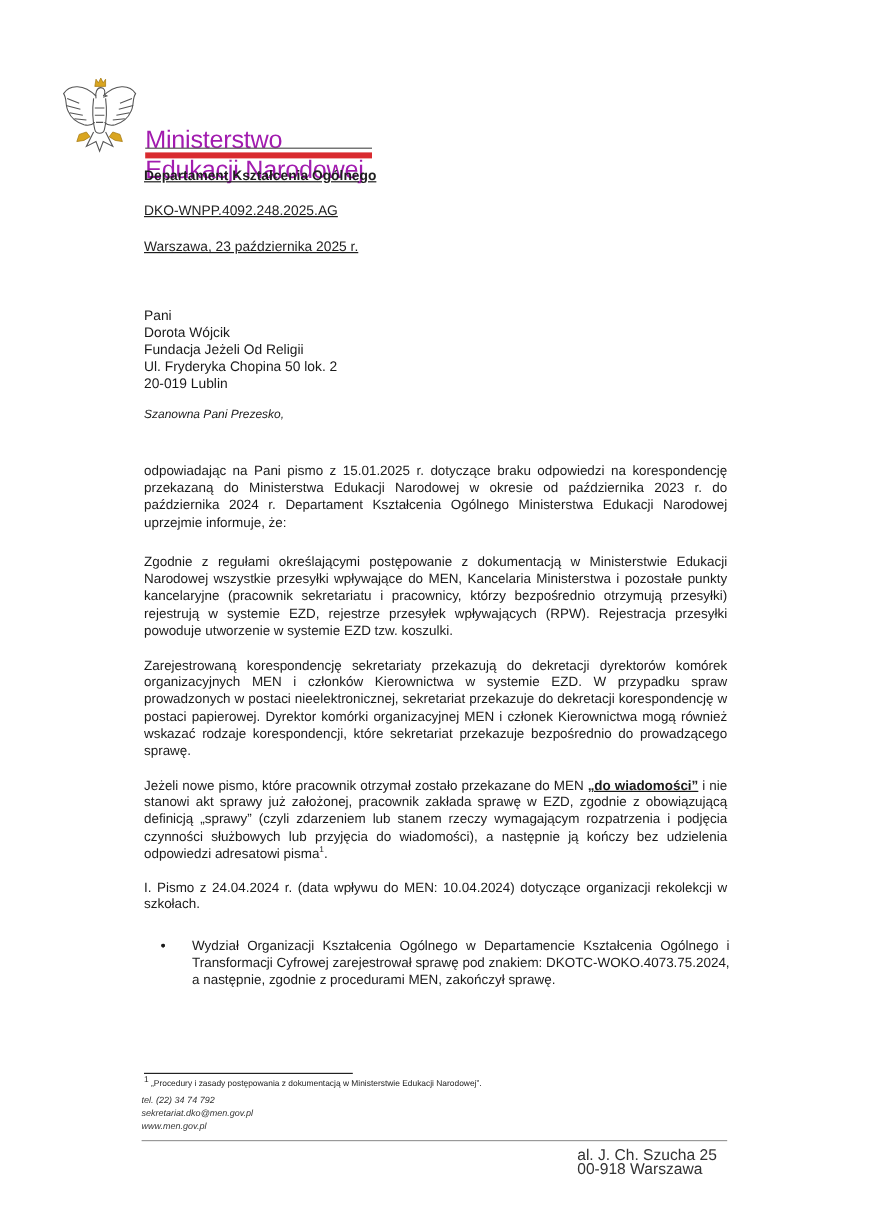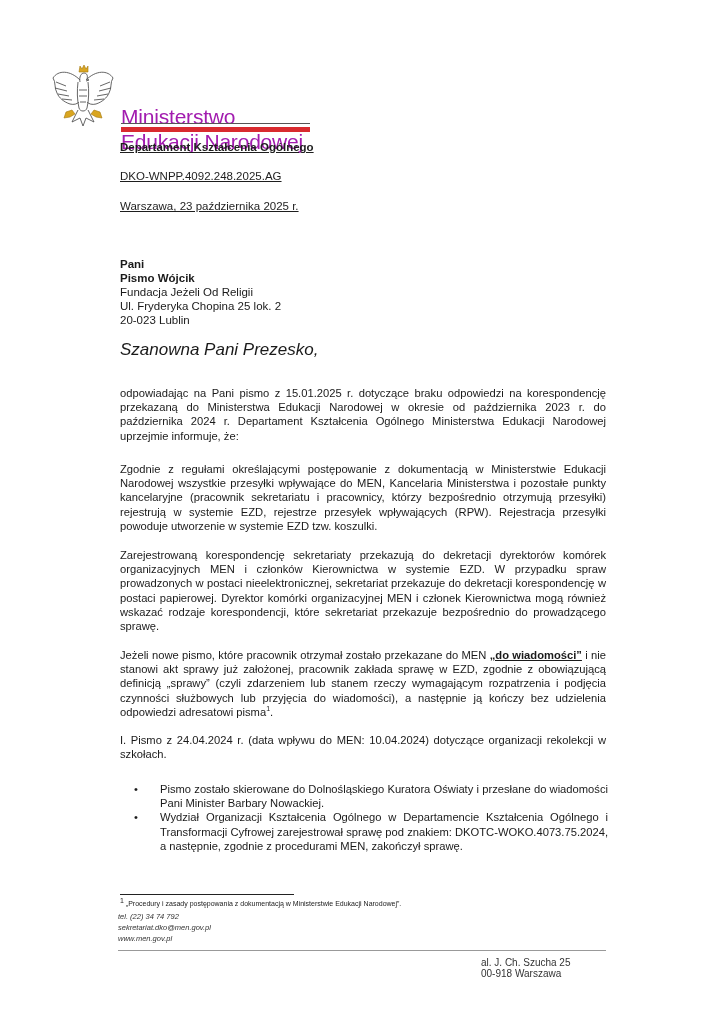--- a/index.html
+++ b/index.html
@@ -5,32 +5,32 @@
   html, body { margin: 0; padding: 0; background: #ffffff; }
   body { width: 724px; height: 1024px; position: relative; overflow: hidden;
          font-family: "Liberation Sans", "DejaVu Sans", sans-serif; color: #1a1a1a; }
   .abs { position: absolute; }
   .emblem { left: 50px; top: 60px; width: 66px; height: 72px; }
   .brand { left: 121px; top: 66px; font-size: 21px; line-height: 25px; color: #a21caf; letter-spacing: -0.2px; margin-top: 38px; }
   .rule-thin { left: 121px; top: 123px; width: 189px; height: 1px; background: #555; }
   .rule-red { left: 121px; top: 127px; width: 189px; height: 5px; background: #d92b2f; }
   .meta { left: 120px; font-size: 11.5px; color: #1e1e1e; text-decoration: underline; }
   .addr { left: 120px; top: 257px; font-size: 11.5px; line-height: 14px; }
-  .addr .b { font-weight: bold; }
-  .greet { left: 120px; top: 340px; font-size: 17px; font-style: italic; }
+  .addr .b { font-weight: normal; }
+  .greet { left: 120px; top: 340px; font-size: 10px; font-style: italic; }
   .para { left: 120px; width: 486px; font-size: 11.2px; line-height: 14.2px; text-align: justify; }
   .para u { font-weight: bold; margin-top: 40px; }
   .bullets { left: 120px; width: 488px; top: 782px; font-size: 11.2px; line-height: 14.2px; margin: 0; padding: 0; list-style: none; }
   .bullets li { position: relative; padding-left: 40px; text-align: justify; }
   .bullets li .dot { position: absolute; left: 14px; top: 0; }
   .fn-rule { left: 120px; top: 894px; width: 174px; height: 1px; background: #222; }
   .fn { left: 120px; top: 900px; font-size: 7px; color: #222; }
   .foot-rule { left: 118px; top: 950px; width: 488px; height: 1px; background: #999; }
   .foot-left { left: 118px; top: 911px; font-size: 7.5px; line-height: 11px; color: #333; font-style: italic; }
-  .foot-right { left: 481px; top: 957px; font-size: 10px; line-height: 11px; color: #333; }
+  .foot-right { left: 481px; top: 957px; font-size: 13px; line-height: 11px; color: #333; }
   sup { font-size: 7px; line-height: 0; }
 </style>
 </head>
 <body>
 
 <div class="abs emblem">
   <svg width="66" height="72" viewBox="0 0 66 72">
     <g fill="none" stroke="#555" stroke-width="0.9">
 
       <path d="M30 20 C20 10,8 10,3 18 C6 22,4 28,7 33 C9 38,14 42,20 44 C24 45,27 44,29 42"></path>
@@ -59,40 +59,39 @@
 </div>
 <div class="abs rule-thin"></div>
 <div class="abs rule-red"></div>
 
 <div class="abs meta" style="top:141px; font-weight:bold;">Departament Kształcenia Ogólnego</div>
 <div class="abs meta" style="top:170px;">DKO-WNPP.4092.248.2025.AG</div>
 <div class="abs meta" style="top:200px;text-align:right;">Warszawa,  23 października 2025 r.</div>
 
 <div class="abs addr">
   <div class="b">Pani</div>
-  <div class="b">Pismo Wójcik</div>
+  <div class="b">Dorota Wójcik</div>
   <div>Fundacja Jeżeli Od Religii</div>
-  <div>Ul. Fryderyka Chopina 25 lok. 2</div>
-  <div>20-023 Lublin</div>
+  <div>Ul. Fryderyka Chopina 50 lok. 2</div>
+  <div>20-019 Lublin</div>
 </div>
 
 <div class="abs greet">Szanowna Pani Prezesko,</div>
 
 <div class="abs para" style="top:386px;">odpowiadając na Pani pismo z 15.01.2025 r. dotyczące braku odpowiedzi na korespondencję przekazaną do Ministerstwa Edukacji Narodowej w okresie od października 2023 r. do października 2024 r. Departament Kształcenia Ogólnego Ministerstwa Edukacji Narodowej uprzejmie informuje, że:</div>
 <div class="abs para" style="top:462px;">Zgodnie z regułami określającymi postępowanie z dokumentacją w Ministerstwie Edukacji Narodowej wszystkie przesyłki wpływające do MEN, Kancelaria Ministerstwa i pozostałe punkty kancelaryjne (pracownik sekretariatu i pracownicy, którzy bezpośrednio otrzymują przesyłki) rejestrują w systemie EZD, rejestrze przesyłek wpływających (RPW). Rejestracja przesyłki powoduje utworzenie w systemie EZD tzw. koszulki.</div>
 <div class="abs para" style="top:548px;">Zarejestrowaną korespondencję sekretariaty przekazują do dekretacji dyrektorów komórek organizacyjnych MEN i członków Kierownictwa w systemie EZD. W przypadku spraw prowadzonych w postaci nieelektronicznej, sekretariat przekazuje do dekretacji korespondencję w postaci papierowej. Dyrektor komórki organizacyjnej MEN i członek Kierownictwa mogą również wskazać rodzaje korespondencji, które sekretariat przekazuje bezpośrednio do prowadzącego sprawę.</div>
 <div class="abs para" style="top:648px;">
   <span>Jeżeli nowe pismo, które pracownik otrzymał zostało przekazane do MEN </span><u>„do wiadomości”</u><span> i nie stanowi akt sprawy już założonej, pracownik zakłada sprawę w EZD, zgodnie z obowiązującą definicją „sprawy” (czyli zdarzeniem lub stanem rzeczy wymagającym rozpatrzenia i podjęcia czynności służbowych lub przyjęcia do wiadomości), a następnie ją kończy bez udzielenia odpowiedzi adresatowi pisma</span><sup>1</sup><span>.</span>
 </div>
 <div class="abs para" style="top:733px;">I. Pismo z 24.04.2024 r. (data wpływu do MEN: 10.04.2024) dotyczące organizacji rekolekcji w szkołach.</div>
 
 <ul class="abs bullets">
   <li>
     <span class="dot">•</span>
-    <span>Pismo zostało skierowane do Dolnośląskiego Kuratora Oświaty i przesłane do wiadomości Pani Minister Barbary Nowackiej.</span>
   </li>
   <li>
     <span class="dot">•</span>
     <span>Wydział Organizacji Kształcenia Ogólnego w Departamencie Kształcenia Ogólnego i Transformacji Cyfrowej zarejestrował sprawę pod znakiem: DKOTC-WOKO.4073.75.2024, a następnie, zgodnie z procedurami MEN, zakończył sprawę.</span>
   </li>
 </ul>
 
 <div class="abs fn-rule"></div>
 <div class="abs fn">
   <sup>1</sup><span> „Procedury i zasady postępowania z dokumentacją w Ministerstwie Edukacji Narodowej”.</span>

